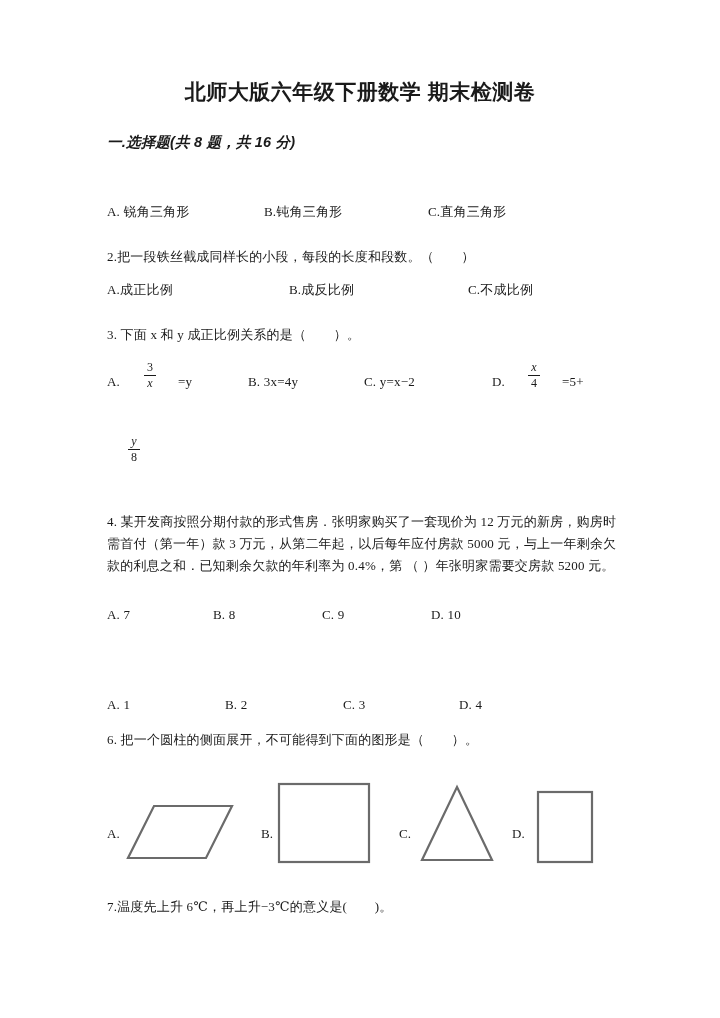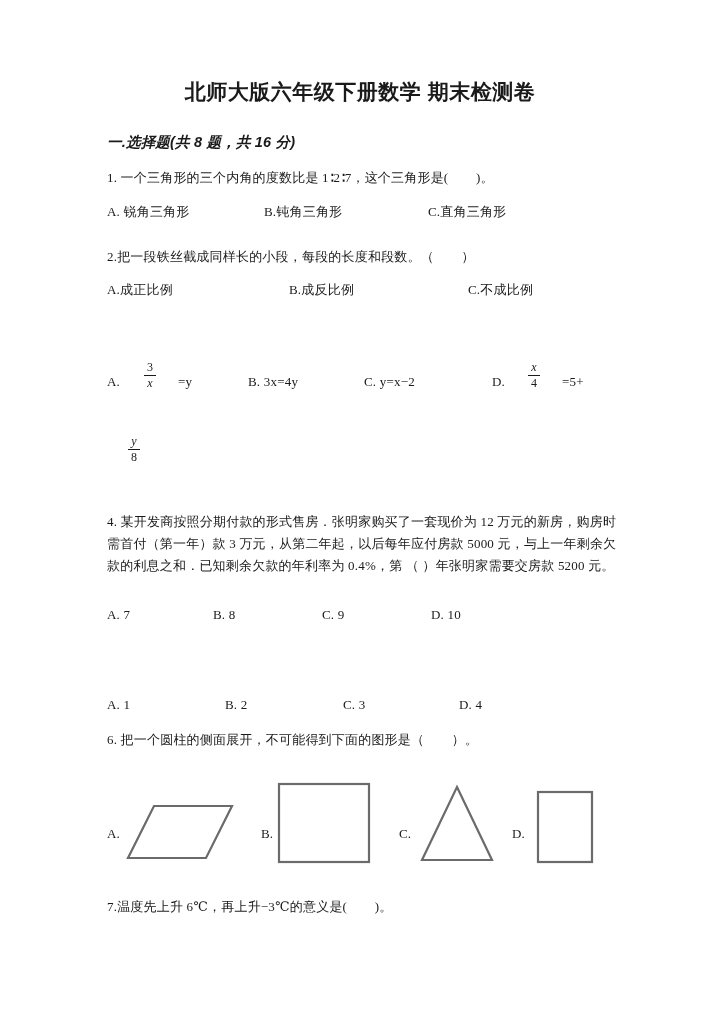--- a/index.html
+++ b/index.html
@@ -101,30 +101,30 @@
 </style>
 </head>
 <body>
 
 <div class="page">
 
   <div class="doc-title">北师大版六年级下册数学  期末检测卷</div>
 
   <div class="section-heading">一.选择题(共 8 题，共 16 分)</div>
 
-  <div class="qline" style="left:107px; top:167px;">1. 一个三角形的三个内角的度数比是 1∶2∶7，这个三角形是(        )。</div>
   <div class="opt" style="left:107px; top:203px;">A. 锐角三角形</div>
   <div class="opt" style="left:264px; top:203px;text-align:center;">B.钝角三角形</div>
   <div class="opt" style="left:428px; top:203px;">C.直角三角形</div>
 
   <div class="qline" style="left:107px; top:246px;">2.把一段铁丝截成同样长的小段，每段的长度和段数。（        ）</div>
   <div class="opt" style="left:107px; top:281px;">A.成正比例</div>
   <div class="opt" style="left:289px; top:281px;">B.成反比例</div>
   <div class="opt" style="left:468px; top:281px;">C.不成比例</div>
 
+  <div class="qline" style="left:107px; top:324px;">3. 下面 x 和 y 成正比例关系的是（        ）。</div>
 
   <div class="opt" style="left:107px; top:374px;">A.</div>
   <div class="frac" style="left:144px; top:361px;">
     <span class="num">3</span>
     <span class="den">x</span>
   </div>
   <div class="opt" style="left:178px; top:374px;">=y</div>
 
   <div class="opt" style="left:248px; top:374px;">B. 3x=4y</div>
   <div class="opt" style="left:364px; top:374px;">C. y=x−2</div>

